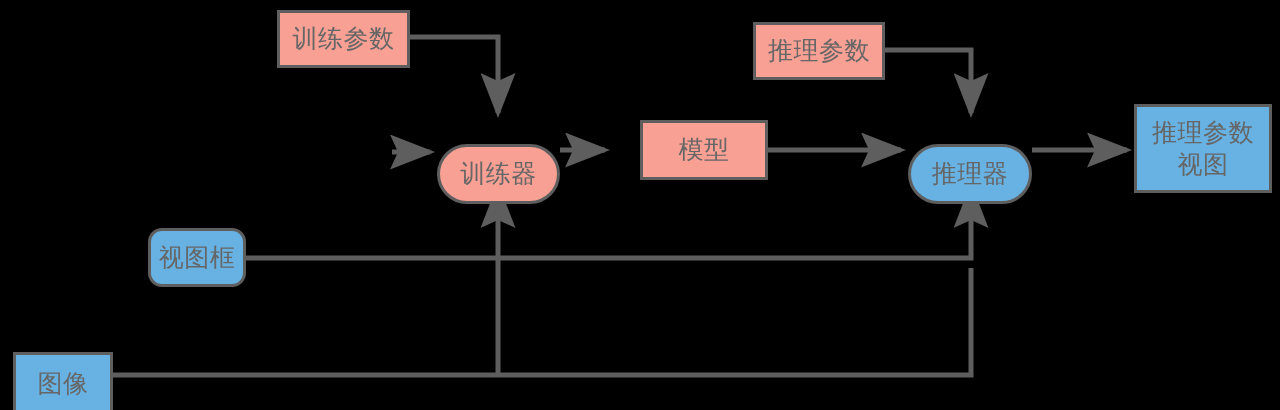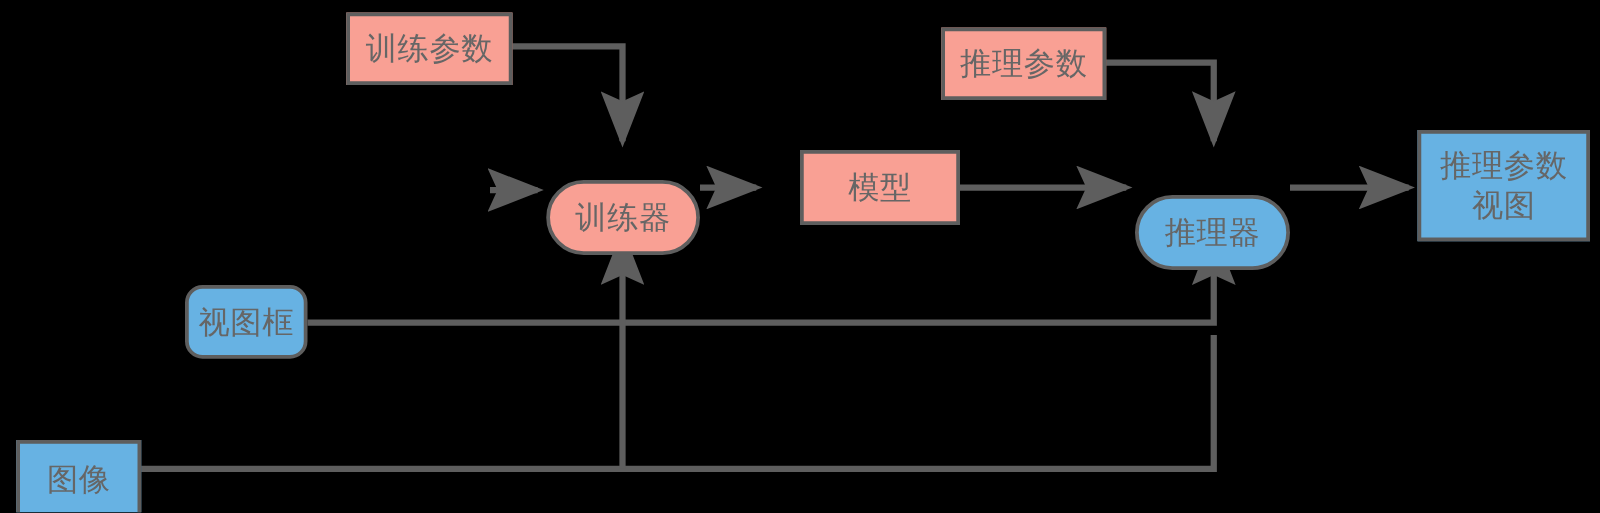--- a/index.html
+++ b/index.html
@@ -82,21 +82,21 @@
 
 
   <div class="node node-fill-pink node-shape-stadium" style="left:437px; top:120px; width:123px; height:60px;">
     <span class="node-label">训练器</span>
   </div>
 
   <div class="node node-fill-pink node-shape-rect" style="left:612px; top:120px; width:128px; height:60px;margin-left:28px;">
     <span class="node-label">模型</span>
   </div>
 
-  <div class="node node-fill-blue node-shape-stadium" style="left:908px; top:132px; width:124px; height:60px;">
+  <div class="node node-fill-blue node-shape-stadium" style="left:908px; top:120px; width:124px; height:60px;">
     <span class="node-label">推理器</span>
   </div>
 
   <div class="node node-fill-blue node-shape-rect" style="left:1134px; top:104px; width:138px; height:89px;">
     <span class="node-label" style="white-space:pre-line;">推理参数
 视图</span>
   </div>
 
   <div class="node node-fill-blue node-shape-rect" style="left:148px; top:228px; width:98px; height:59px;border-radius:14px;">
     <span class="node-label">视图框</span>

